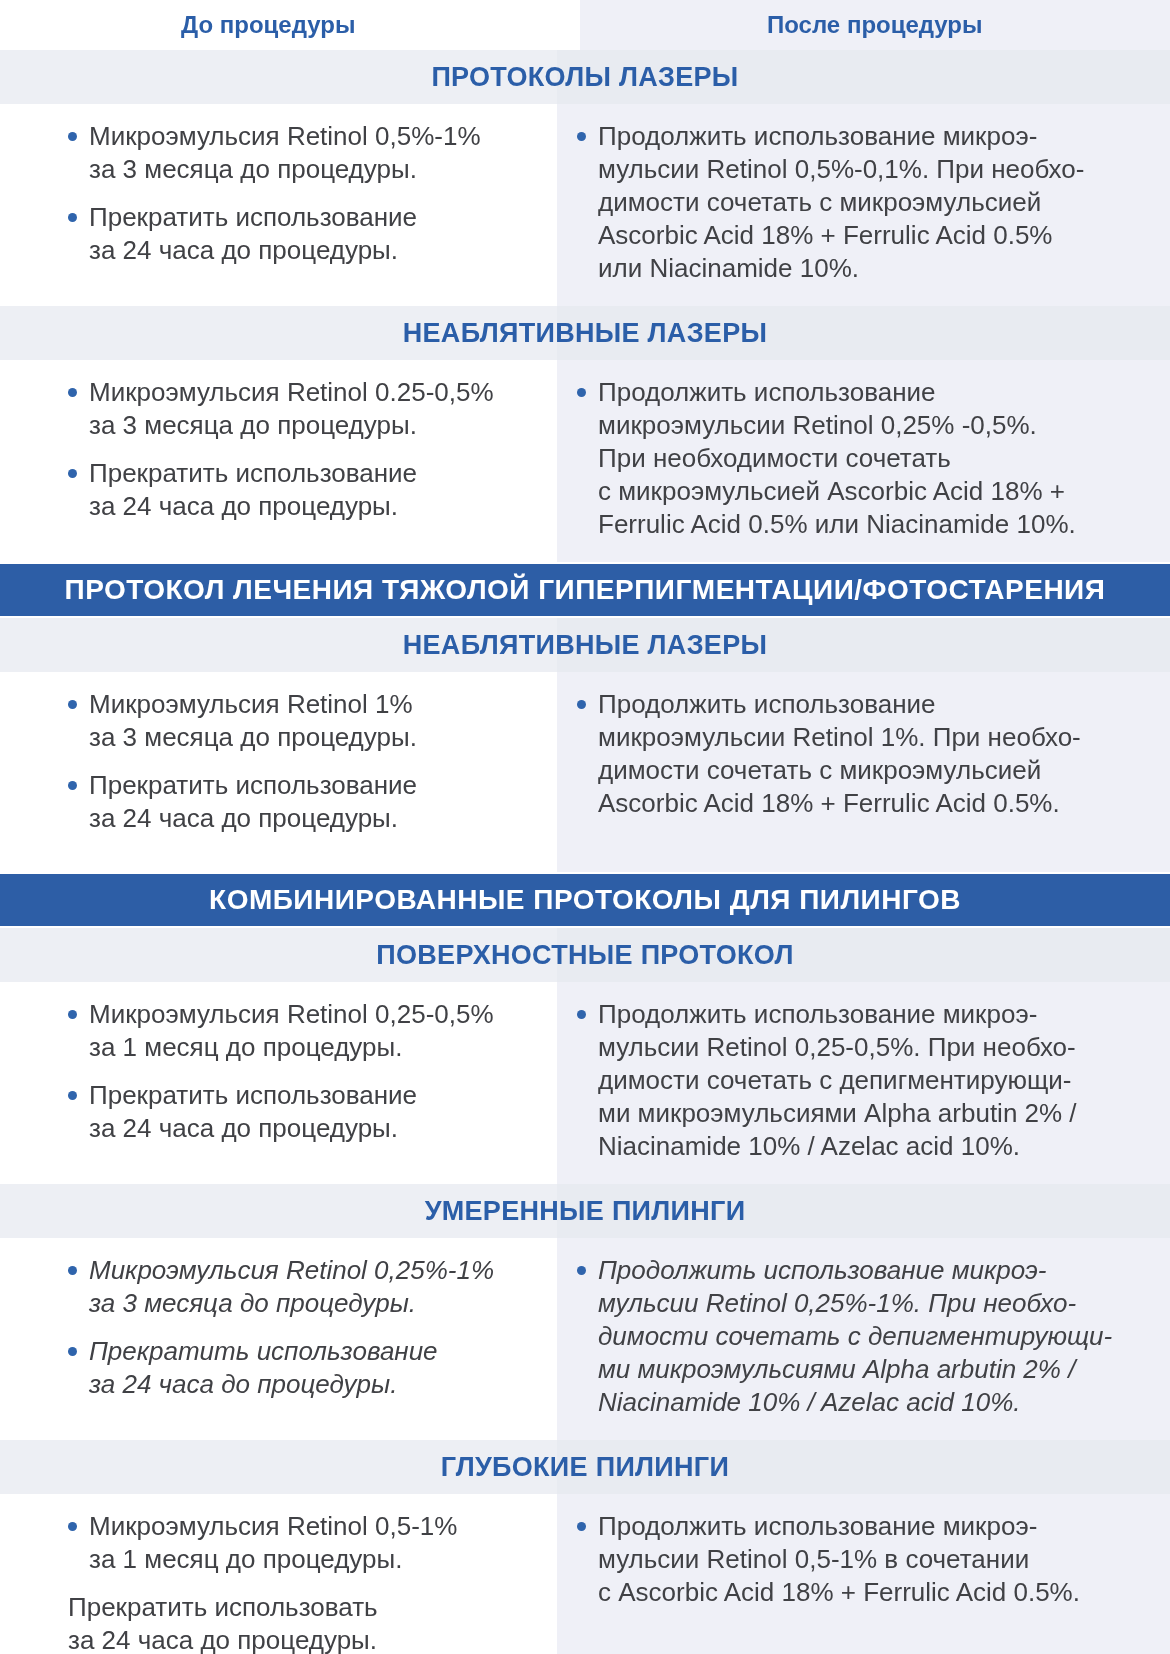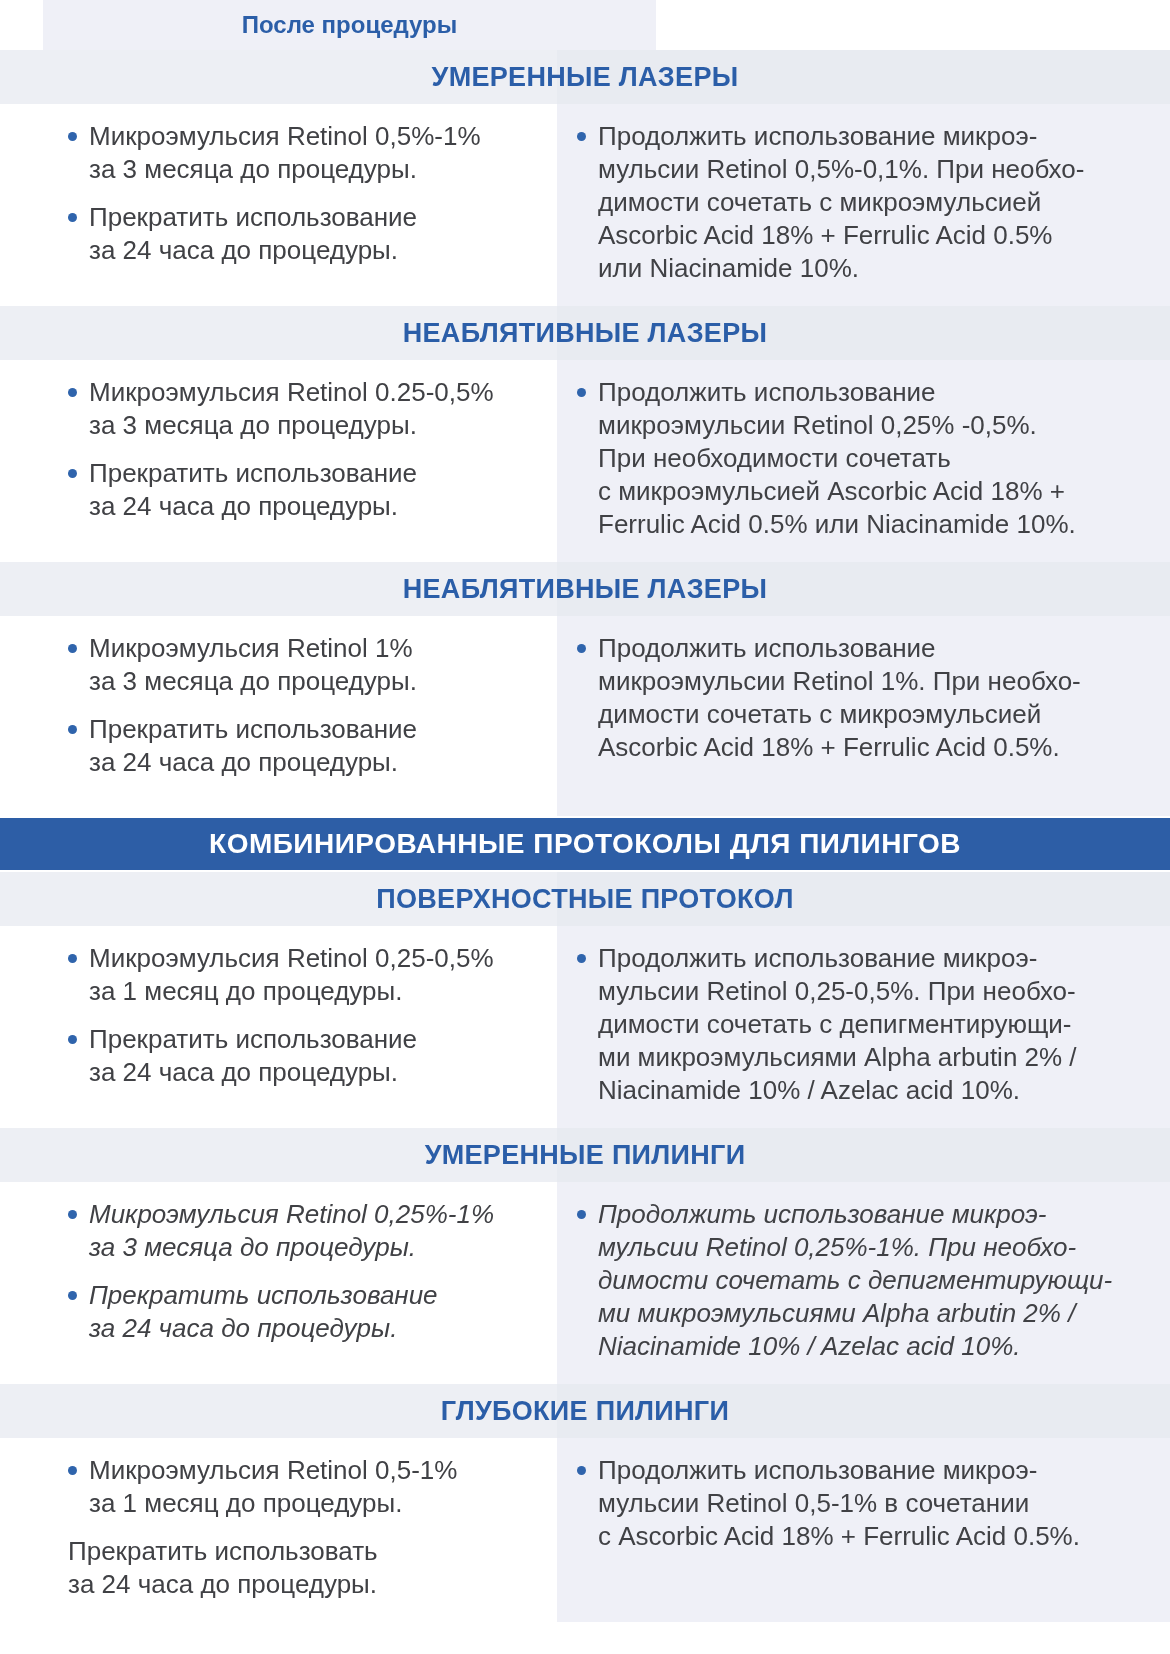--- a/index.html
+++ b/index.html
@@ -63,28 +63,31 @@
     font-size:26px;line-height:33px;white-space:pre-line;
     color:var(--body-text);
   }
 </style>
 </head>
 <body>
 
 <div class="page">
 
   <div class="cols-header">
+    <div class="col-h left">
+      <span>До процедуры</span>
+    </div>
     <div class="col-h right">
       <span>После процедуры</span>
     </div>
   </div>
 
 
   <div class="substrip">
-    <span>УМЕРЕННЫЕ ЛАЗЕРЫ</span>
+    <span>ПРОТОКОЛЫ ЛАЗЕРЫ</span>
   </div>
   <div class="row r1">
     <div class="cell left">
       <div class="bullet">
         <span class="dot"></span>
         <span class="txt">Микроэмульсия Retinol 0,5%-1%
 за 3 месяца до процедуры.</span>
       </div>
       <div class="bullet">
         <span class="dot"></span>
@@ -125,20 +128,23 @@
         <span class="dot"></span>
         <span class="txt">Продолжить использование
 микроэмульсии Retinol 0,25% -0,5%.
 При необходимости сочетать
 с микроэмульсией Ascorbic Acid 18% +
 Ferrulic Acid 0.5% или Niacinamide 10%.</span>
       </div>
     </div>
   </div>
 
+  <div class="banner">
+    <span>ПРОТОКОЛ ЛЕЧЕНИЯ ТЯЖОЛОЙ ГИПЕРПИГМЕНТАЦИИ/ФОТОСТАРЕНИЯ</span>
+  </div>
 
   <div class="substrip">
     <span>НЕАБЛЯТИВНЫЕ ЛАЗЕРЫ</span>
   </div>
   <div class="row r3">
     <div class="cell left">
       <div class="bullet">
         <span class="dot"></span>
         <span class="txt">Микроэмульсия Retinol 1%
 за 3 месяца до процедуры.</span>

